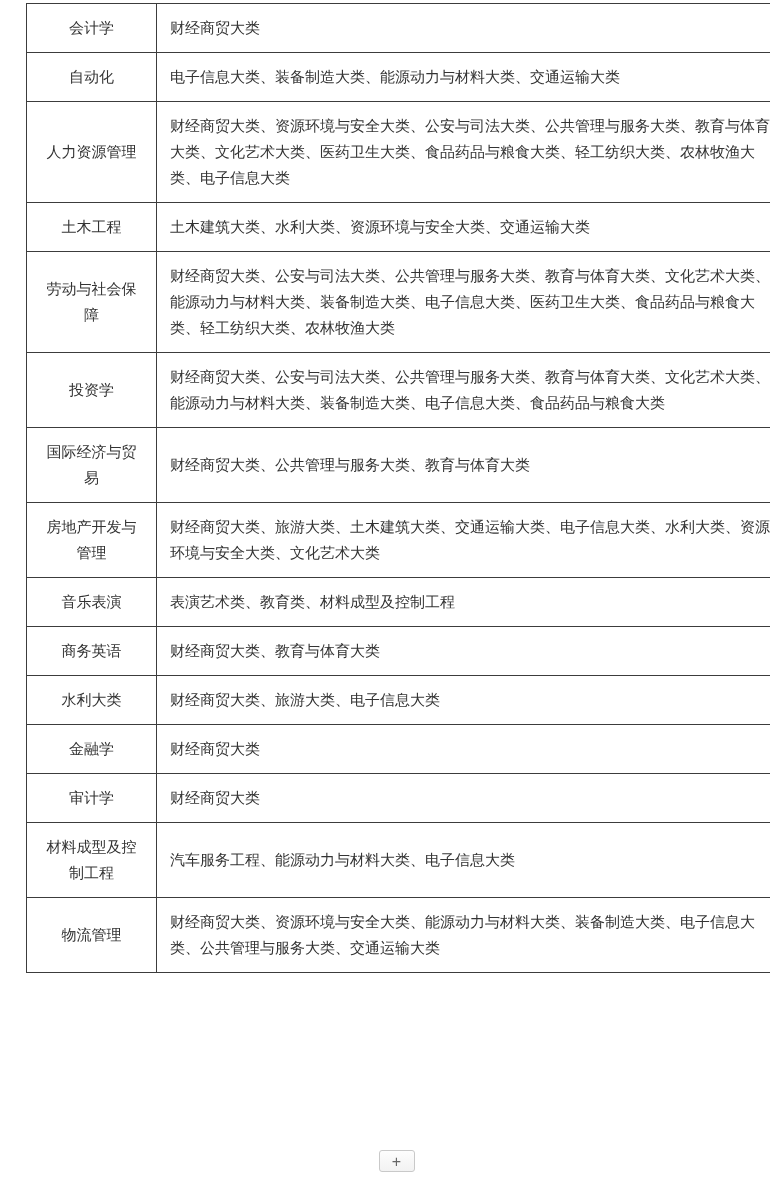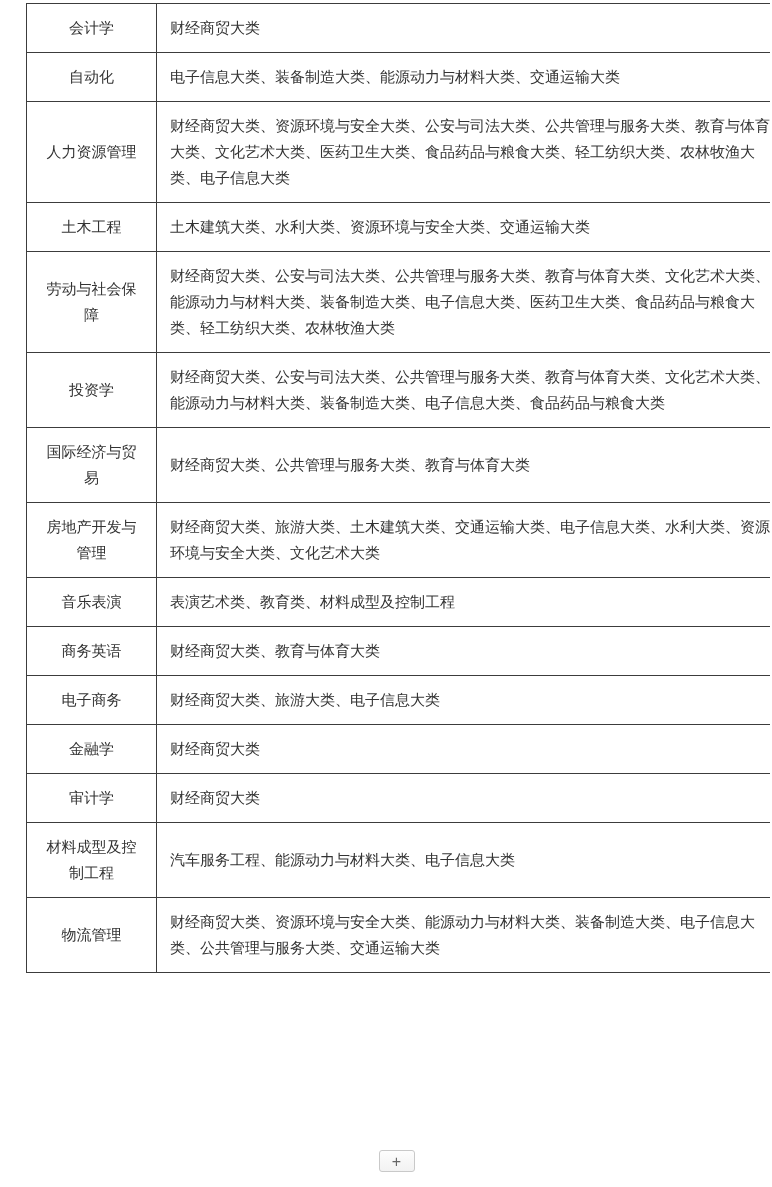--- a/index.html
+++ b/index.html
@@ -106,21 +106,21 @@
         </tr>
         <tr>
           <td class="major-cell">音乐表演</td>
           <td class="categories-cell">表演艺术类、教育类、材料成型及控制工程</td>
         </tr>
         <tr>
           <td class="major-cell">商务英语</td>
           <td class="categories-cell">财经商贸大类、教育与体育大类</td>
         </tr>
         <tr>
-          <td class="major-cell">电子商务</td>
+          <td class="major-cell">水利大类</td>
           <td class="categories-cell">财经商贸大类、旅游大类、电子信息大类</td>
         </tr>
         <tr>
           <td class="major-cell">金融学</td>
           <td class="categories-cell">财经商贸大类</td>
         </tr>
         <tr>
           <td class="major-cell">审计学</td>
           <td class="categories-cell">财经商贸大类</td>
         </tr>

